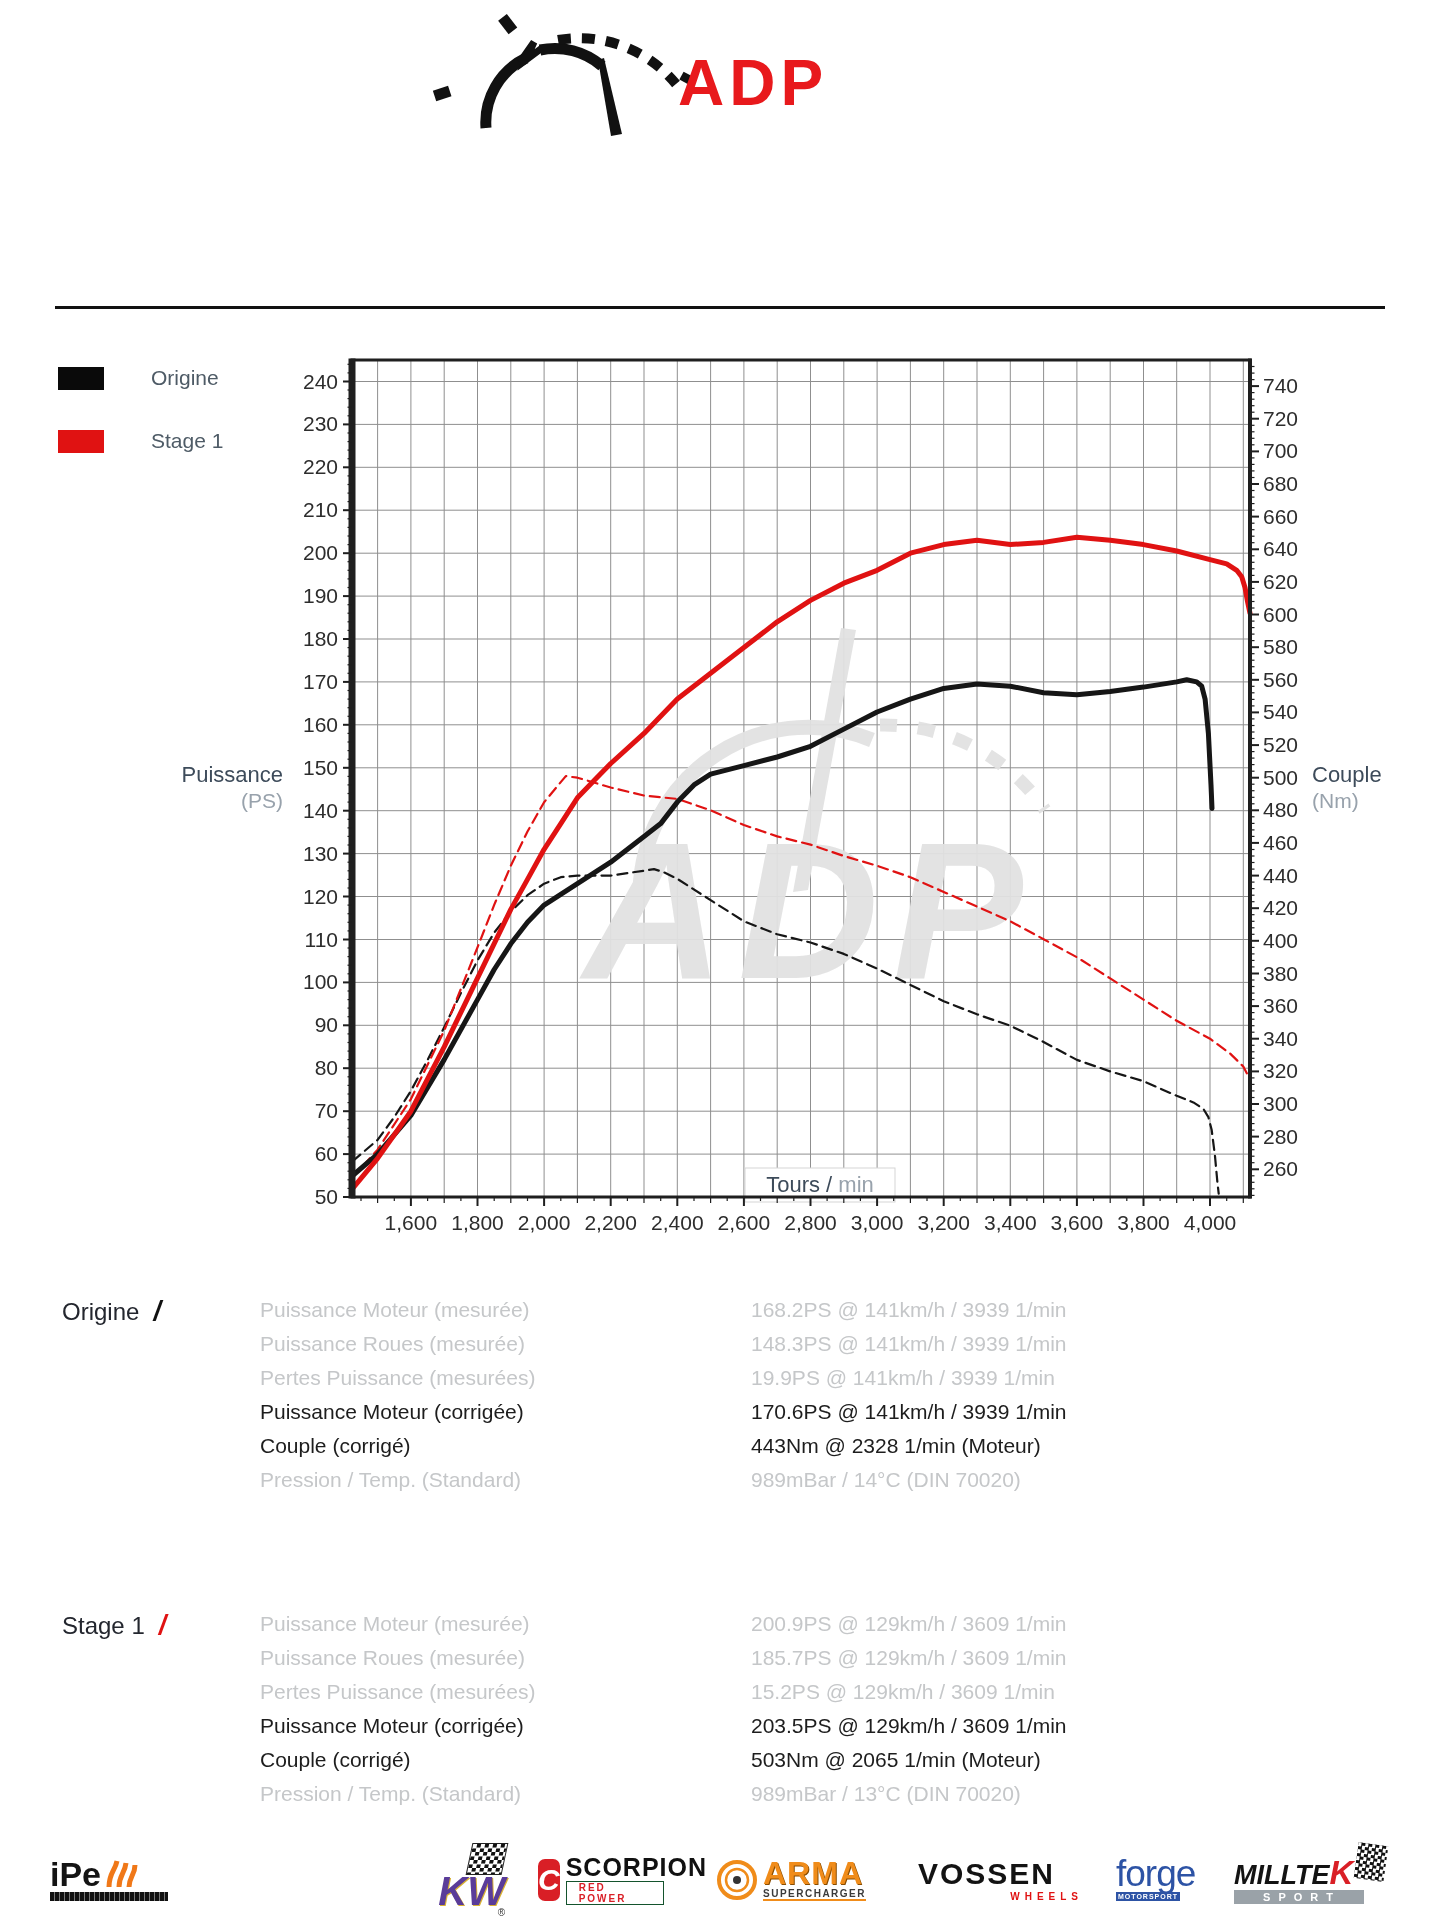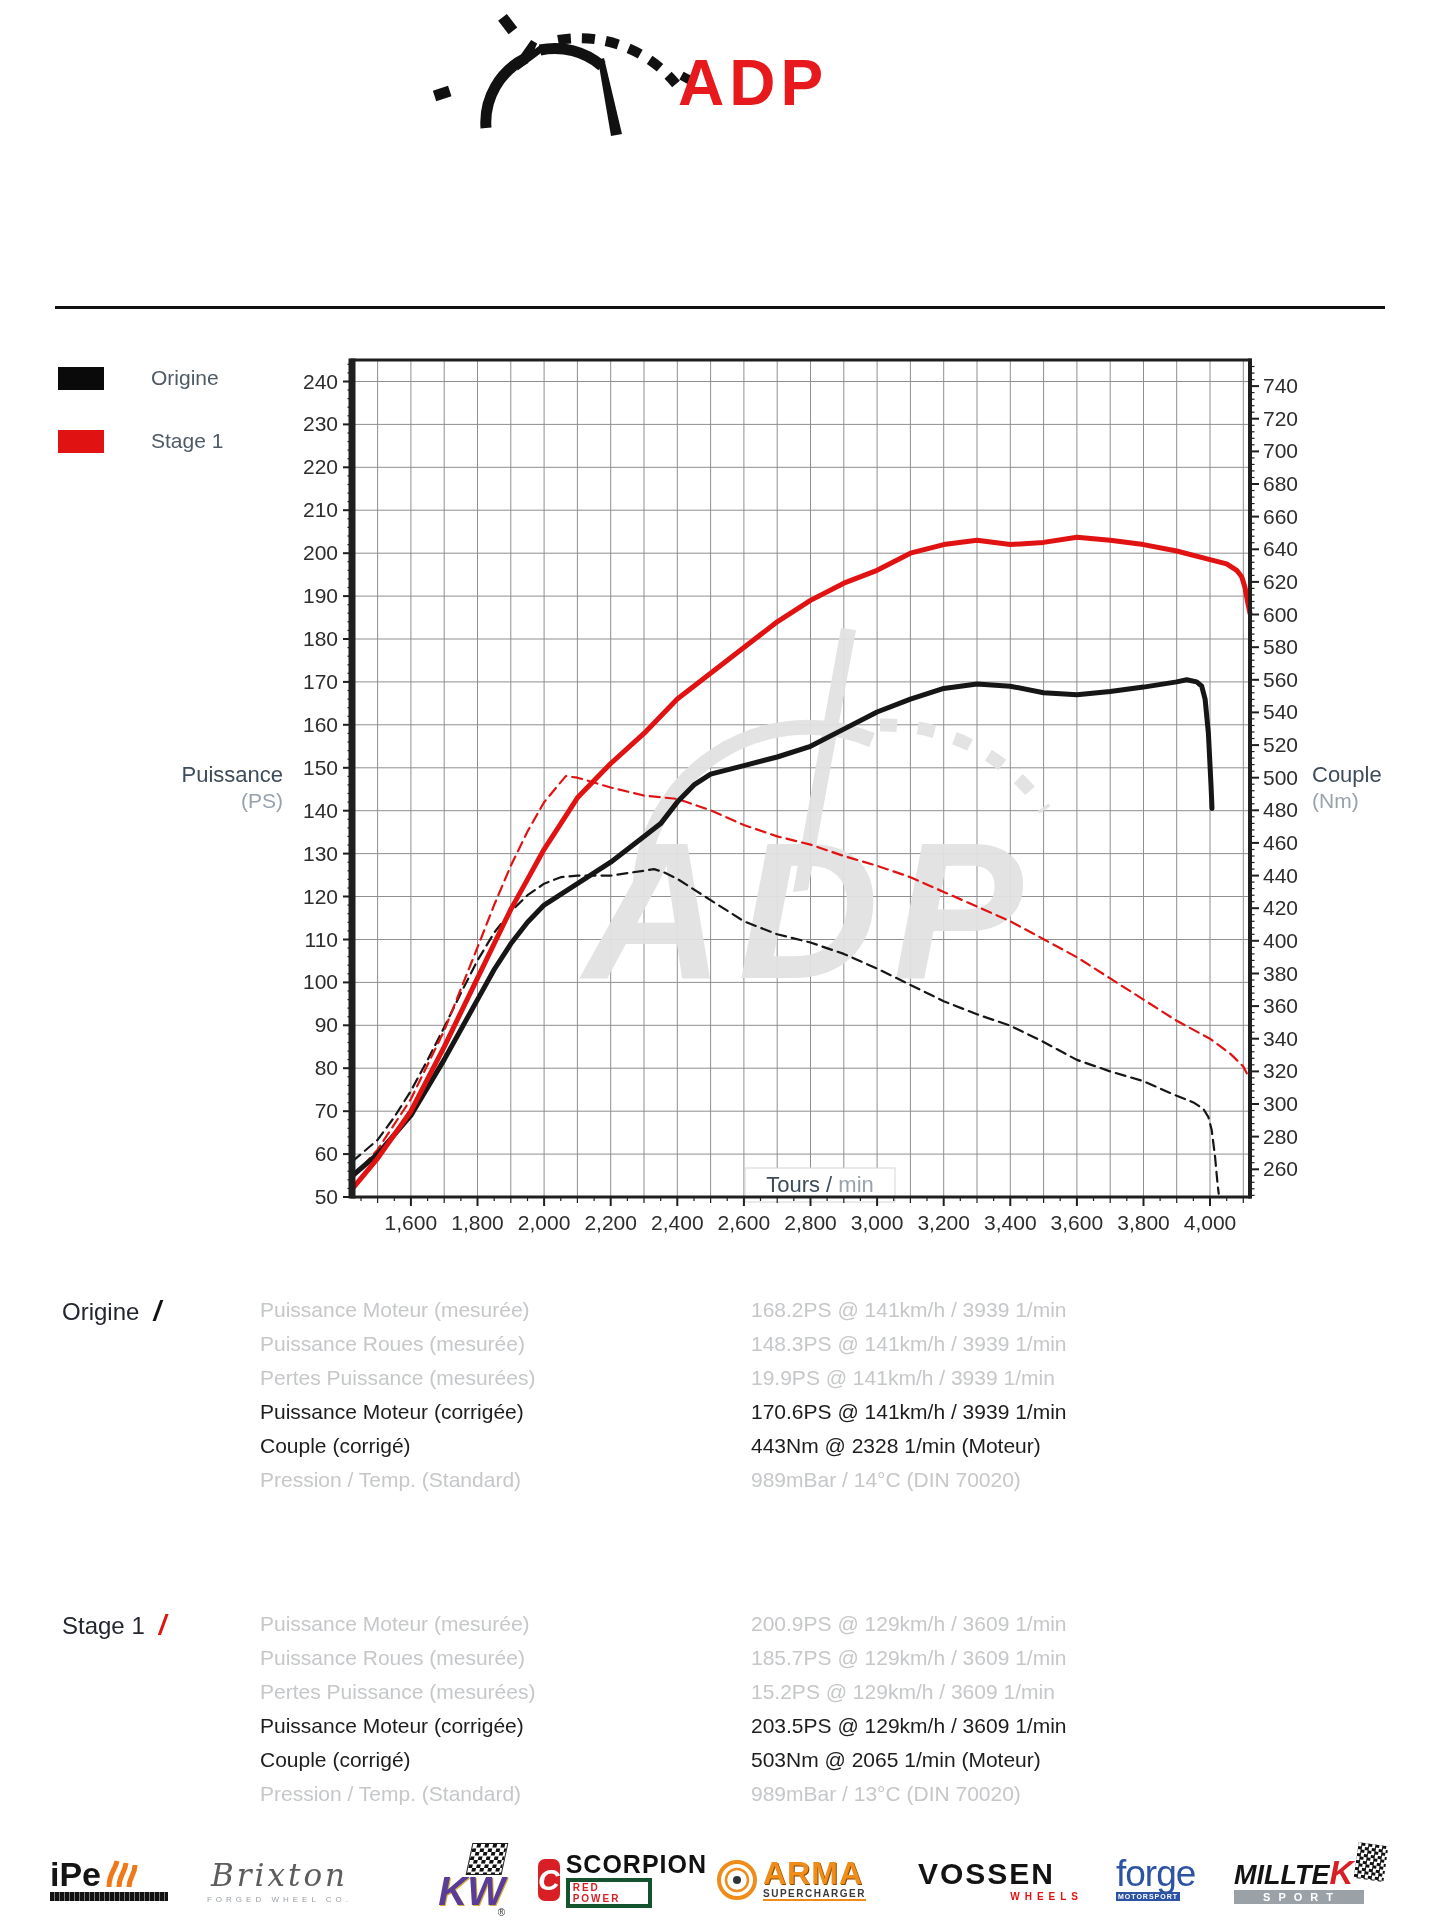--- a/index.html
+++ b/index.html
@@ -44,21 +44,21 @@
   .kw-flag{width:34px;height:30px;background:repeating-conic-gradient(#111 0 25%,#fff 0 50%) 0 0/8px 8px;
            transform:skewX(-12deg);border:1px solid #222;}
   .kw-text{font-size:40px;font-weight:900;font-style:italic;color:#5a3c99;line-height:0.8;margin-left:2px;
            text-shadow:1px 1px 0 #d9b233;}
   .kw-r{font-size:10px;color:#333;}
   .scorp-row{display:flex;align-items:center;gap:6px;}
   .scorp-box{width:42px;height:42px;background:#d91f26;border-radius:7px;color:#fff;font-size:30px;
              font-weight:900;font-style:italic;display:flex;align-items:center;justify-content:center;}
   .scorp-name{font-size:25px;font-weight:900;letter-spacing:1px;color:#111;line-height:1;}
   .scorp-sub{margin-top:1px;font-size:10px;font-weight:bold;color:#d91f26;letter-spacing:2px;text-align:left;
-             border:4px solid #14532d;display:inline-block;padding:0 3px;width:72px;}
+             border:1px solid #14532d;display:inline-block;padding:0 12px;width:72px;}
   .arma-row{display:flex;align-items:center;gap:5px;}
   .arma-name{font-size:32px;font-weight:900;color:#f08c1a;letter-spacing:1px;line-height:0.9;
              text-shadow:1px 1px 0 #8a4d00;}
   .arma-sub{font-size:10px;font-weight:bold;color:#3a3a3a;letter-spacing:1.5px;border-bottom:2px solid #f08c1a;}
   .vossen-name{font-size:30px;font-weight:900;letter-spacing:2px;color:#131313;line-height:1;}
   .vossen-sub{margin-top:2px;text-align:right;font-size:10px;font-weight:bold;letter-spacing:5px;color:#e01212;}
   .forge-name{font-size:37px;font-weight:400;color:#2d53a5;line-height:0.8;letter-spacing:-1px;}
   .forge-sub{margin-top:3px;width:64px;background:#2d53a5;color:#fff;font-size:7px;font-weight:bold;
              letter-spacing:1px;text-align:center;padding:1px 0;}
   .milltek{position:relative;width:150px;}
@@ -570,24 +570,20 @@
       <span class="ipe-text">iPe</span>
       <svg width="34" height="30" viewBox="0 0 34 30">
         <path d="M4,28 C4,14 10,12 12,2" fill="none" stroke="#f07818" stroke-width="5"></path>
         <path d="M14,28 C14,16 20,14 21,4" fill="none" stroke="#f07818" stroke-width="5"></path>
         <path d="M24,28 C24,18 30,16 30,6" fill="none" stroke="#f07818" stroke-width="5"></path>
       </svg>
     </div>
     <div class="ipe-bar"></div>
   </div>
 
-  <div class="logo" style="left:192px;width:175px;align-items:center;">
-    <div class="brixton-script">Brixton</div>
-    <div class="brixton-sub">FORGED WHEEL CO.</div>
-  </div>
 
   <div class="logo" style="left:393px;width:112px;">
     <div class="kw-row">
       <div class="kw-flag"></div>
       <span class="kw-text">KW</span>
       <span class="kw-r">®</span>
     </div>
   </div>
 
   <div class="logo" style="left:538px;width:165px;">

